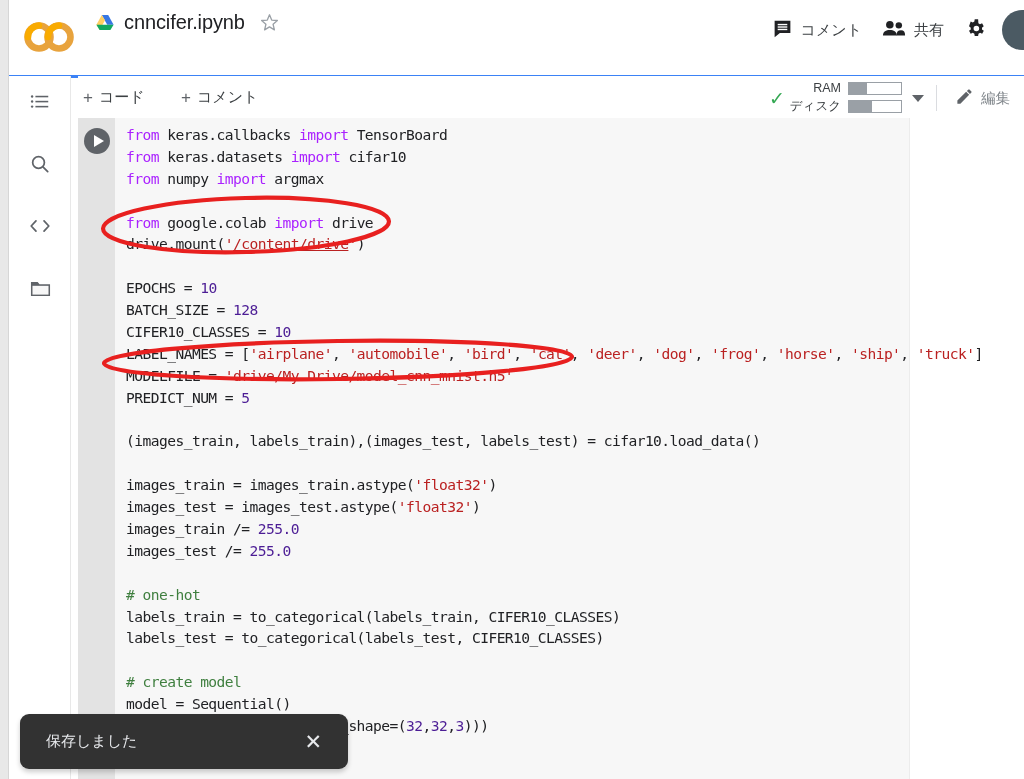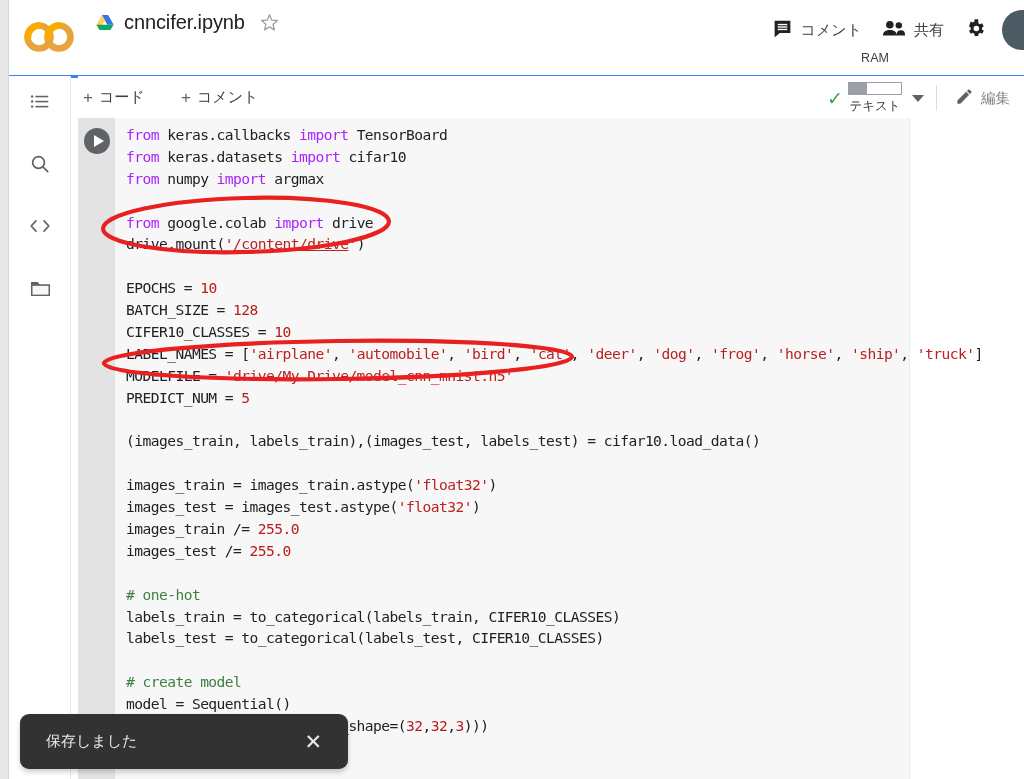--- a/index.html
+++ b/index.html
@@ -159,23 +159,22 @@
   }
   .res-meters {
     display: flex;
     flex-direction: column;
     gap: 3px;
     cursor: pointer;
   }
   .meter-row {
     display: flex;
     align-items: center;
-    gap: 17px;
+    gap: 7px;
     justify-content: flex-end;
-    flex-direction: column;
   }
   .meter-label {
     font-size: 12.5px;
     color: #3c4043;
     white-space: nowrap;
   }
   .meter-bar {
     width: 52px; height: 11px;
     border: 1px solid #9aa0a6;
     background: #ffffff;
@@ -276,21 +275,21 @@
     font-family: "DejaVu Sans Mono", "Liberation Mono", monospace;
     font-size: 14.6px;
     line-height: 21.9px;
     color: #202124;
     white-space: pre;
     letter-spacing: -0.55px;
   }
   .code .ln { height: 21.9px; }
   .kw   { color: #aa22ff; }
   .str  { color: #ba2121; }
-  .num  { color: #b91c1c; }
+  .num  { color: #4c1d95; }
   .cmt  { color: #3f7f3f; margin-top: 7px; }
   .ustr { color: #ba2121; text-decoration: underline; text-decoration-color: #ba2121; }
 
   
   .annot {
     position: absolute;
     left: 0; top: 0;
     width: 1024px; height: 779px;
     pointer-events: none;
   }
@@ -423,21 +422,21 @@
       <span class="check-mark">✓</span>
 
       <div class="res-meters">
         <div class="meter-row">
           <span class="meter-label">RAM</span>
           <span class="meter-bar">
             <span class="meter-fill" id="ram-fill" style="width: 35%;"></span>
           </span>
         </div>
         <div class="meter-row">
-          <span class="meter-label">テキスト</span>
+          <span class="meter-label">ディスク</span>
           <span class="meter-bar">
             <span class="meter-fill" id="disk-fill" style="width: 45%;"></span>
           </span>
         </div>
       </div>
 
       <span class="caret-down"></span>
       <span class="tb-divider"></span>
 
       <div class="tb-edit">

